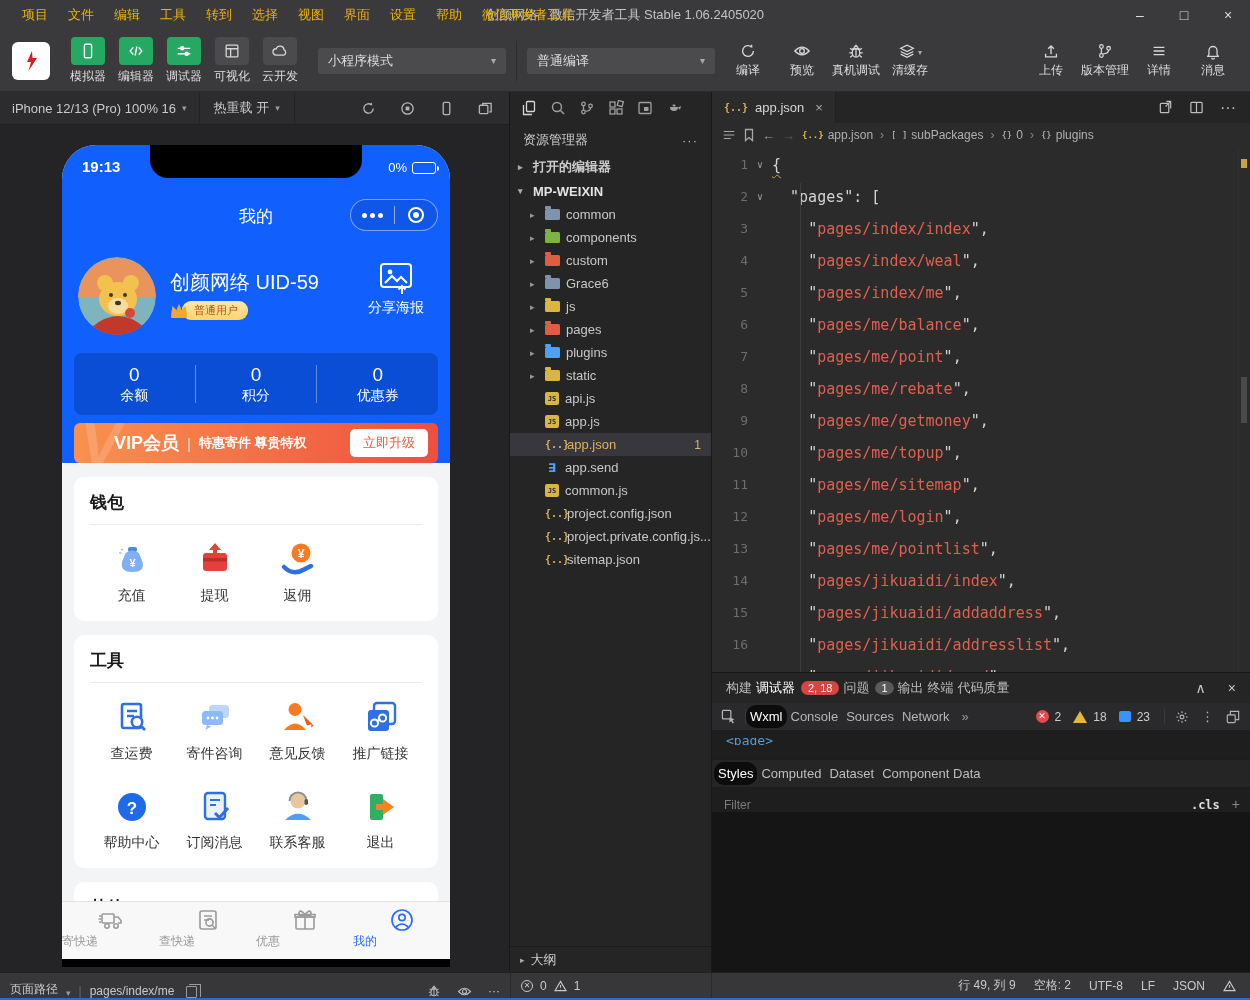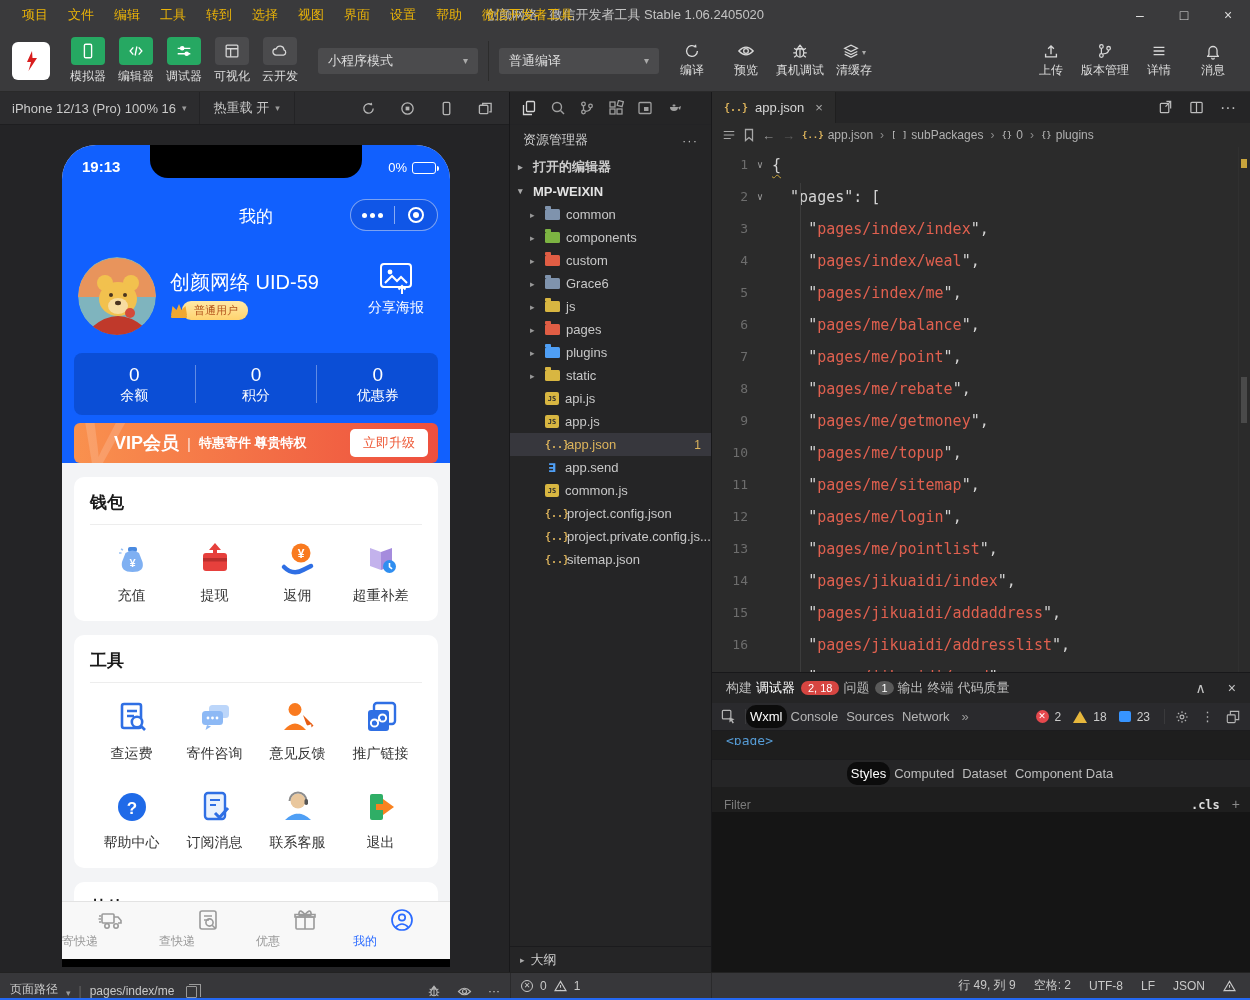--- a/index.html
+++ b/index.html
@@ -15,21 +15,21 @@
   .winctl { margin-left:auto; display:flex; z-index:2; }
   .winctl span { width:44px; text-align:center; color:#dcdcdc; font-size:14px; line-height:30px; }
 
   
   .toolbar { height:62px; background:#3a3a3c; border-bottom:1px solid #2a2a2a; display:flex; align-items:center; flex:none; }
   .logo { width:38px; height:38px; background:#fff; border-radius:6px; margin:0 14px 0 12px; display:flex; align-items:center; justify-content:center; }
   .tbtn { width:48px; text-align:center; }
   .tbtn .ibox { width:34px; height:28px; border-radius:4px; margin:0 auto; display:flex; align-items:center; justify-content:center; }
   .tbtn .ibox.green { background:#26a862; } .tbtn .ibox.gray { background:#4b4b4d; }
   .tbtn .tlb { display:block; font-size:12px; color:#ddd; margin-top:3px; }
-  .dd { width:160px; height:26px; background:#4b4b4d; border-radius:3px; color:#ddd; font-size:13px;
+  .dd { width:188px; height:26px; background:#4b4b4d; border-radius:3px; color:#ddd; font-size:13px;
     display:flex; align-items:center; padding:0 10px; margin-left:14px; }
   .dd .caret { margin-left:auto; color:#aaa; font-size:10px; }
   .vsep { width:1px; height:40px; background:#2c2c2c; margin:0 10px; }
   .tact { width:54px; text-align:center; color:#ddd; font-size:12px; }
   .tact svg { display:block; margin:0 auto 2px; }
   .tright { margin-left:auto; display:flex; margin-right:10px; }
   .tact .with-caret { display:flex; align-items:center; justify-content:center; gap:2px; }
 
   
   .main { flex:1; display:flex; min-height:0; }
@@ -160,21 +160,21 @@
   .drow2 .chev { color:#999; padding:0 8px; }
   .dcounts { margin-left:auto; display:flex; align-items:center; gap:6px; padding-right:8px; }
   .dcounts .n { color:#ccc; font-size:12px; margin-right:6px; }
   .errdot { width:13px; height:13px; border-radius:50%; background:#e5484d; color:#fff; font-size:9px; line-height:13px; text-align:center; display:inline-block; }
   .warntri { width:0; height:0; border-left:7px solid transparent; border-right:7px solid transparent; border-bottom:12px solid #e7b73c; position:relative; display:inline-block; }
   .msgsq { width:12px; height:11px; background:#3794ff; border-radius:2px; display:inline-block; }
   .dtools { display:flex; align-items:center; gap:12px; padding:0 10px; border-left:1px solid #3a3a3c; color:#b5b5b5; }
   .wxmlarea { height:14px; background:#1e1e1e; overflow:hidden; flex:none; }
   .wxmlarea .tag { color:#569cd6; font:13px/20px "DejaVu Sans Mono",monospace; padding-left:14px; display:block; }
   .wxmlgap { height:14px; background:#1e1e1e; flex:none; }
-  .drow3 { height:28px; background:#252526; border-top:1px solid #1c1c1e; display:flex; align-items:center; font-size:13px; color:#bdbdbd; padding-left:2px; flex:none;justify-content:center; }
+  .drow3 { height:28px; background:#252526; border-top:1px solid #1c1c1e; display:flex; align-items:center; font-size:13px; color:#bdbdbd; padding-left:2px; flex:none; }
   .drow4 { height:25px; background:#1e1e1e; display:flex; align-items:flex-end; flex:none; }
   .drow4 input { flex:1; background:transparent; border:none; outline:none; color:#ccc; font-size:12px; padding-left:12px; }
   .drow4 input::placeholder { color:#7d7d7d; }
   .drow4 .cls { color:#ddd; font:bold 12px "DejaVu Sans Mono",monospace; margin-right:12px; }
   .drow4 .plus { color:#8a8a8a; margin-right:10px; font-size:14px; }
   .dempty { flex:1; background:#151515; }
 
   
   .statusbar { height:26px; background:#37373a; border-top:1px solid #222; display:flex; align-items:center; color:#c8c8c8; font-size:12px; flex:none; }
   .sb-left { width:510px; flex:none; display:flex; align-items:flex-end; gap:8px; padding:0 10px; height:100%; }
@@ -467,26 +467,20 @@
               <div class="gi"><span><svg width="40" height="40" viewBox="0 0 40 40">
                     <path d="M20 3 l6 7 h-4 v6 h-4 v-6 h-4z" fill="#e6403c"></path>
                     <rect x="8" y="13" width="24" height="18" rx="3" fill="#e6403c"></rect>
                     <rect x="8" y="18" width="24" height="3.5" fill="#b92f2c"></rect>
                   </svg></span><span class="glb">提现</span></div>
               <div class="gi"><span><svg width="40" height="40" viewBox="0 0 40 40">
                     <circle cx="23" cy="13" r="9.5" fill="#f97a1f"></circle>
                     <text x="23" y="17.5" font-size="12" font-weight="bold" fill="#fff" text-anchor="middle">¥</text>
                     <path d="M6 27 q9 9 20 2.5 l7 -3.5" stroke="#2f6fe4" stroke-width="4.5" fill="none" stroke-linecap="round"></path>
                   </svg></span><span class="glb">返佣</span></div>
-              <div class="gi"><span><svg width="40" height="40" viewBox="0 0 40 40">
-                    <path d="M9 8 l11 4 v18 l-11 -4z" fill="#c3b2ec"></path>
-                    <path d="M31 8 l-11 4 v18 l11 -4z" fill="#a58cdd"></path>
-                    <circle cx="28.5" cy="26.5" r="6.5" fill="#2f8ef0"></circle>
-                    <path d="M28.5 23 v3.8 l2.6 2" stroke="#fff" stroke-width="1.6" fill="none"></path>
-                  </svg></span><span class="glb">超重补差</span></div>
             </div>
         </div>
 
         <div class="card">
           <h3>工具</h3>
           <div class="cdivider"></div>
           <div class="grid" id="toolsGrid">
               <div class="gi"><span><svg width="40" height="40" viewBox="0 0 40 40" fill="none" stroke="#2f6fe4" stroke-width="2.6">
                     <rect x="10" y="6" width="19" height="24" rx="2"></rect>
                     <path d="M15 13h10M15 18h7"></path>

